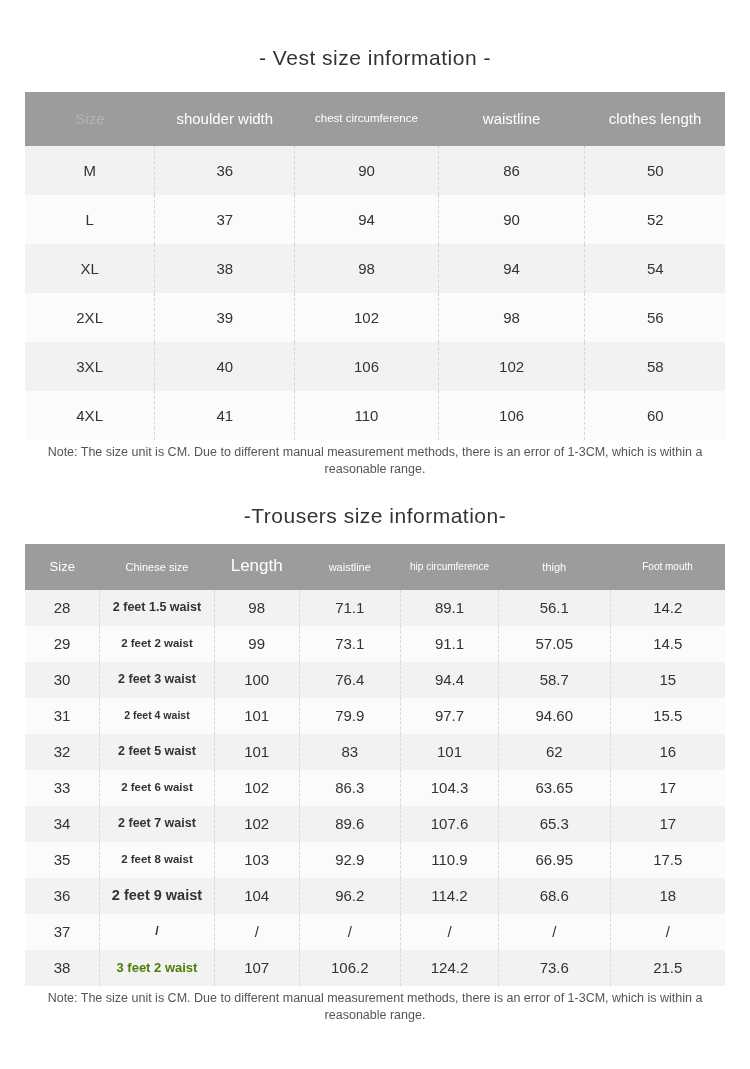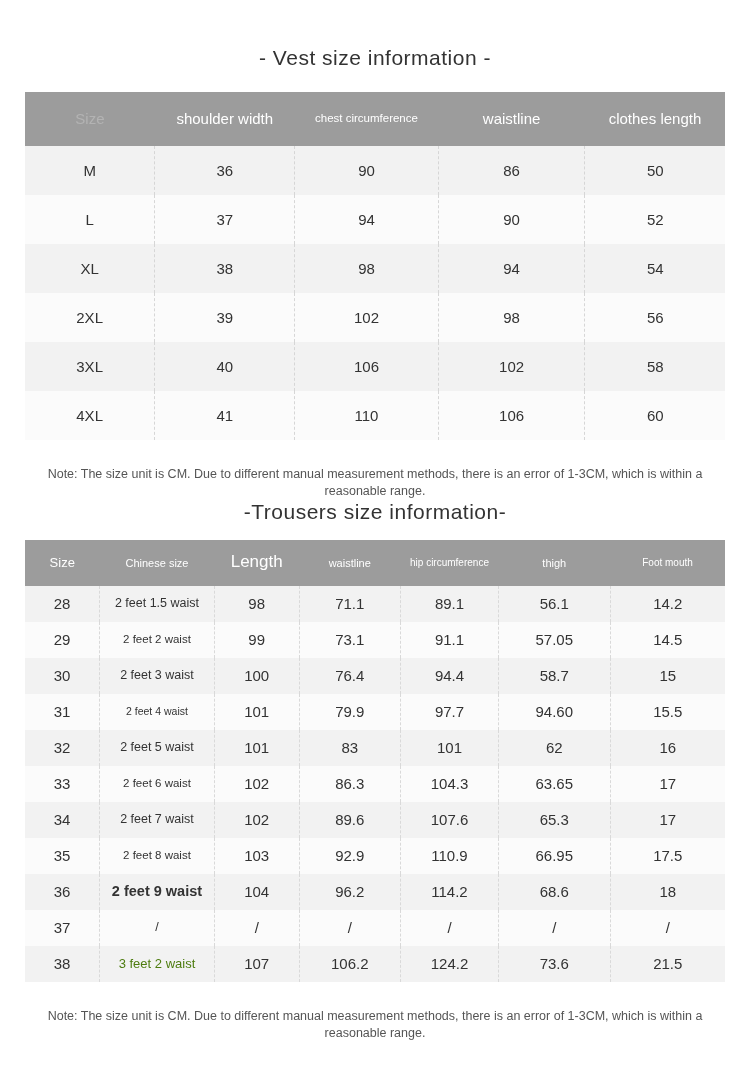--- a/index.html
+++ b/index.html
@@ -31,20 +31,21 @@
     letter-spacing: 0.5px;
     padding-top: 28px;
     font-weight: 400;
     margin-top: 18px;
   }
   .title-trousers {
     text-align: center;
     font-size: 21px;
     color: #333;
     letter-spacing: 0.5px;
+    margin-top: 26px;
     font-weight: 400;
   }
 
   
   .vest-wrap {
     margin: 22px 25px 0 25px;
   }
   table {
     border-collapse: collapse;
     width: 100%;
@@ -78,21 +79,21 @@
   }
   .vest-table td:last-child { border-right: none; }
   .vest-table tbody tr:nth-child(odd)  { background: #f2f2f2; }
   .vest-table tbody tr:nth-child(even) { background: #fbfbfb; }
 
   .note {
     text-align: center;
     font-size: 12.5px;
     color: #555;
     line-height: 1.35;
-    margin-top: 26px;
+    margin-top: 4px;
     padding: 0 40px;
   }
 
   
   .trousers-wrap {
     margin: 16px 25px 0 25px;
   }
   .tr-table th {
     background: #9c9c9c;
     color: #ffffff;
@@ -115,21 +116,21 @@
     height: 34px;
     color: #333;
     vertical-align: middle;
     border-right: 1px dashed #d9d9d9;
     padding: 1px 2px;
   }
   .tr-table td:last-child { border-right: none; }
   .tr-table tbody tr:nth-child(odd)  { background: #f2f2f2; }
   .tr-table tbody tr:nth-child(even) { background: #fbfbfb; }
 
-  .cn { line-height: 1.1; }
+  .cn { line-height: 1.1; font-weight: bold; }
   .cn.s10 { font-size: 10.5px; }
   .cn.s11 { font-size: 11.5px; }
   .cn.s12 { font-size: 12.5px; }
   .cn.s14 { font-size: 14.5px; font-weight: 600; }
   .cn.s13 { font-size: 13px; color:#4d7c0f; }
 
   .bottom-bar {
     position: absolute;
     left: 25px;
     right: 25px;

